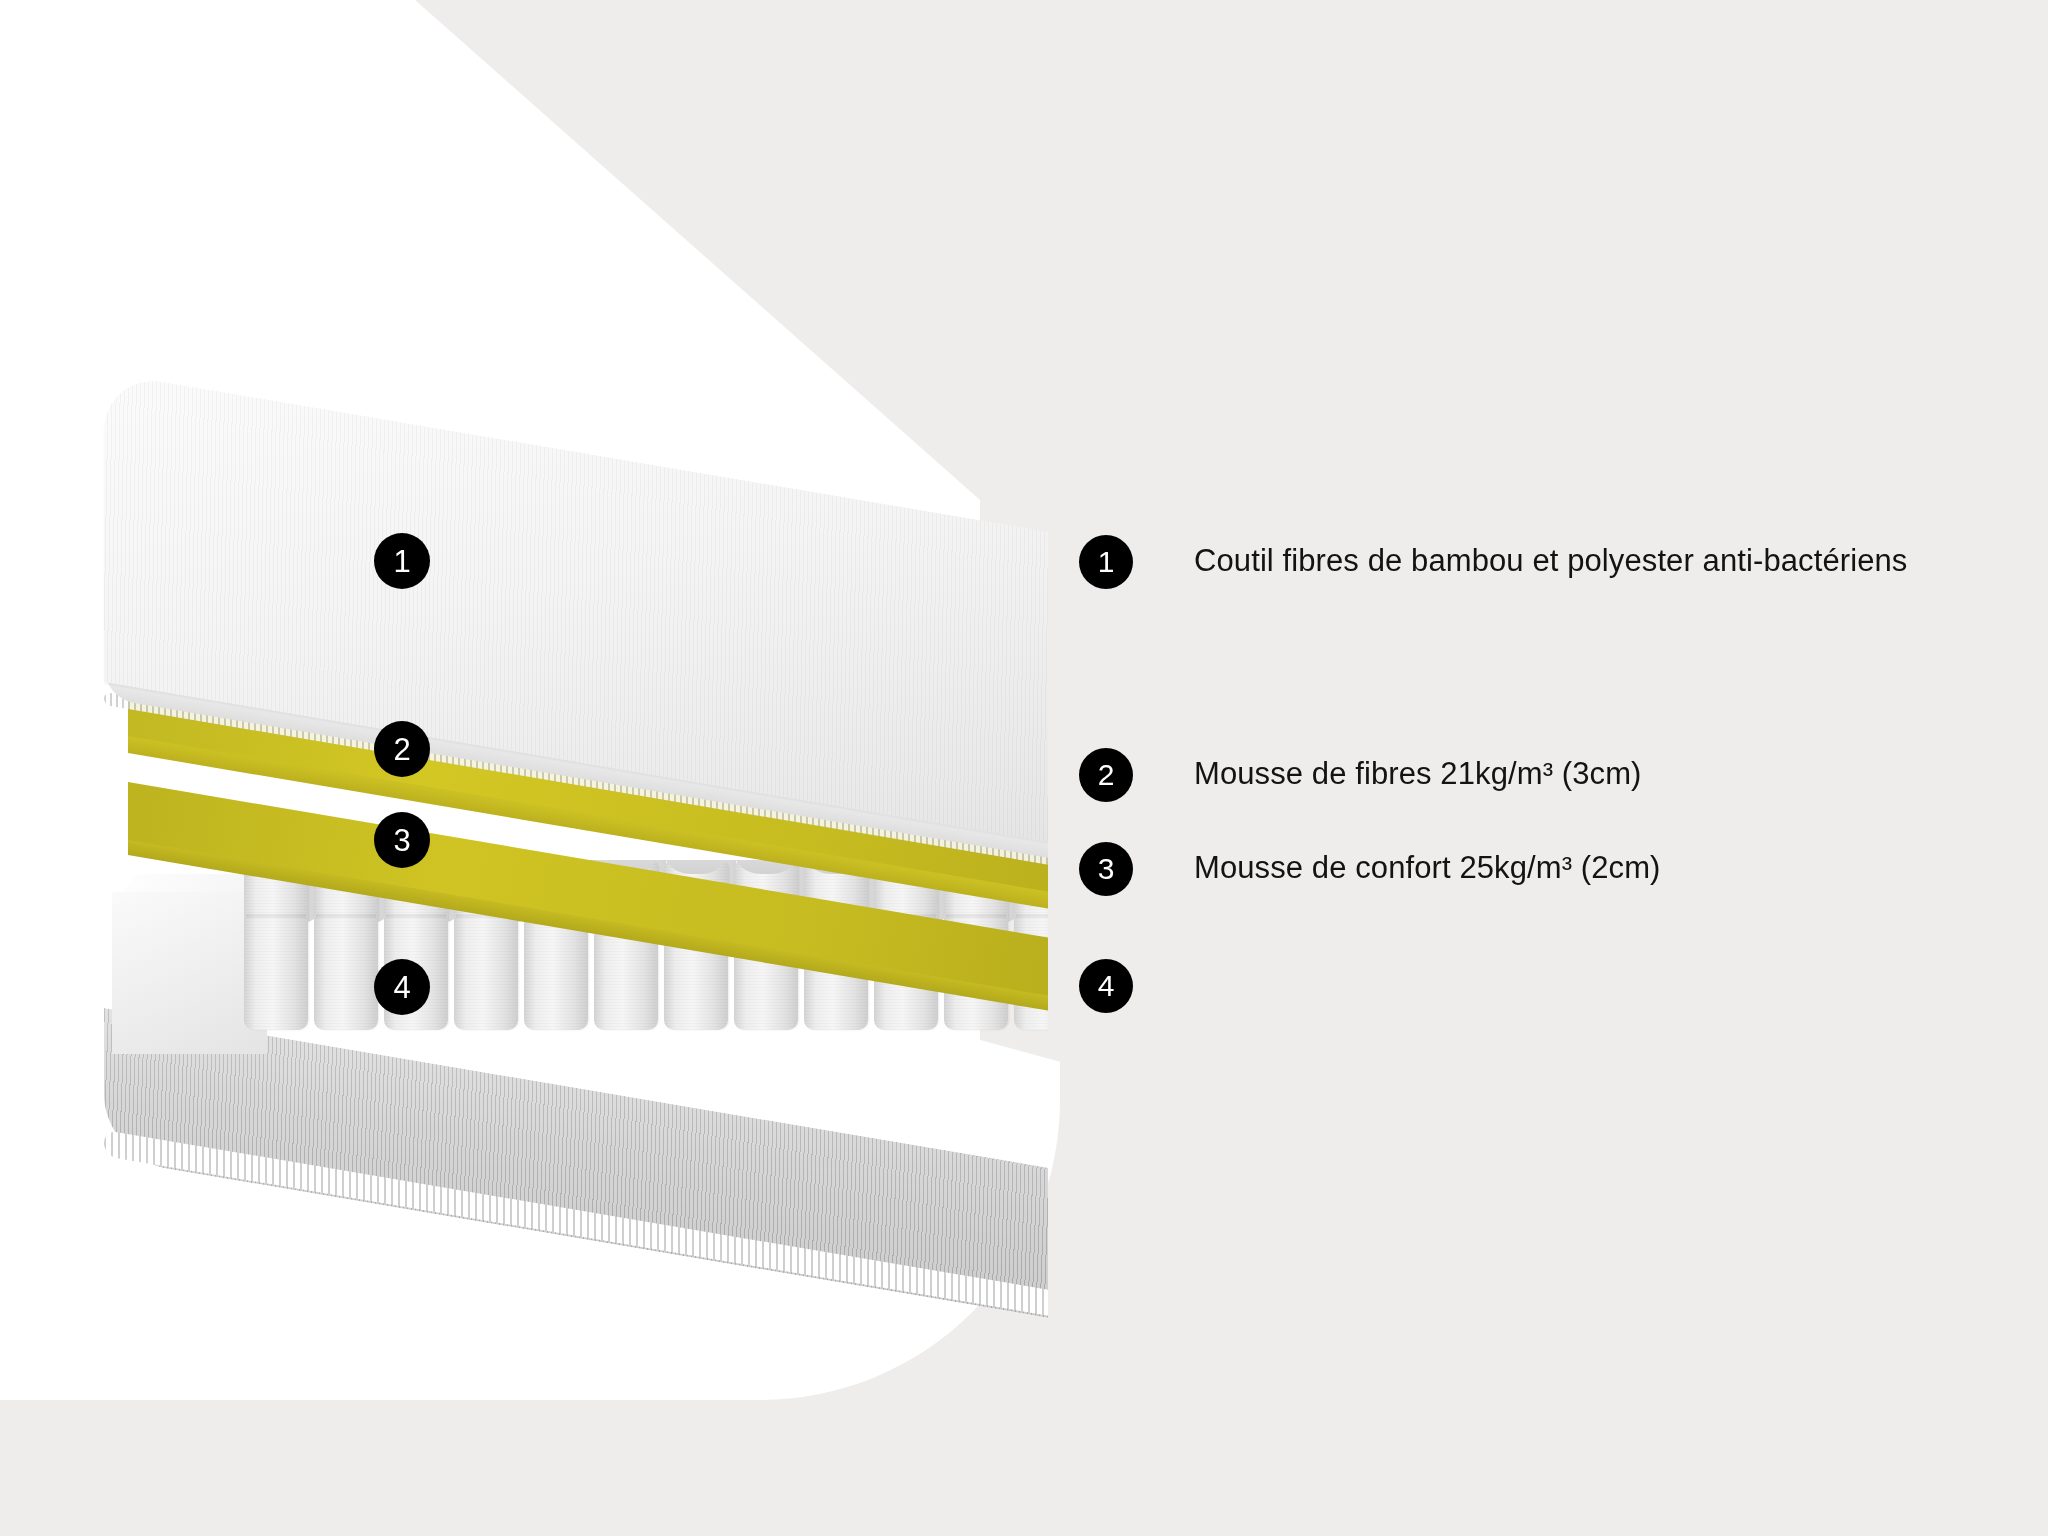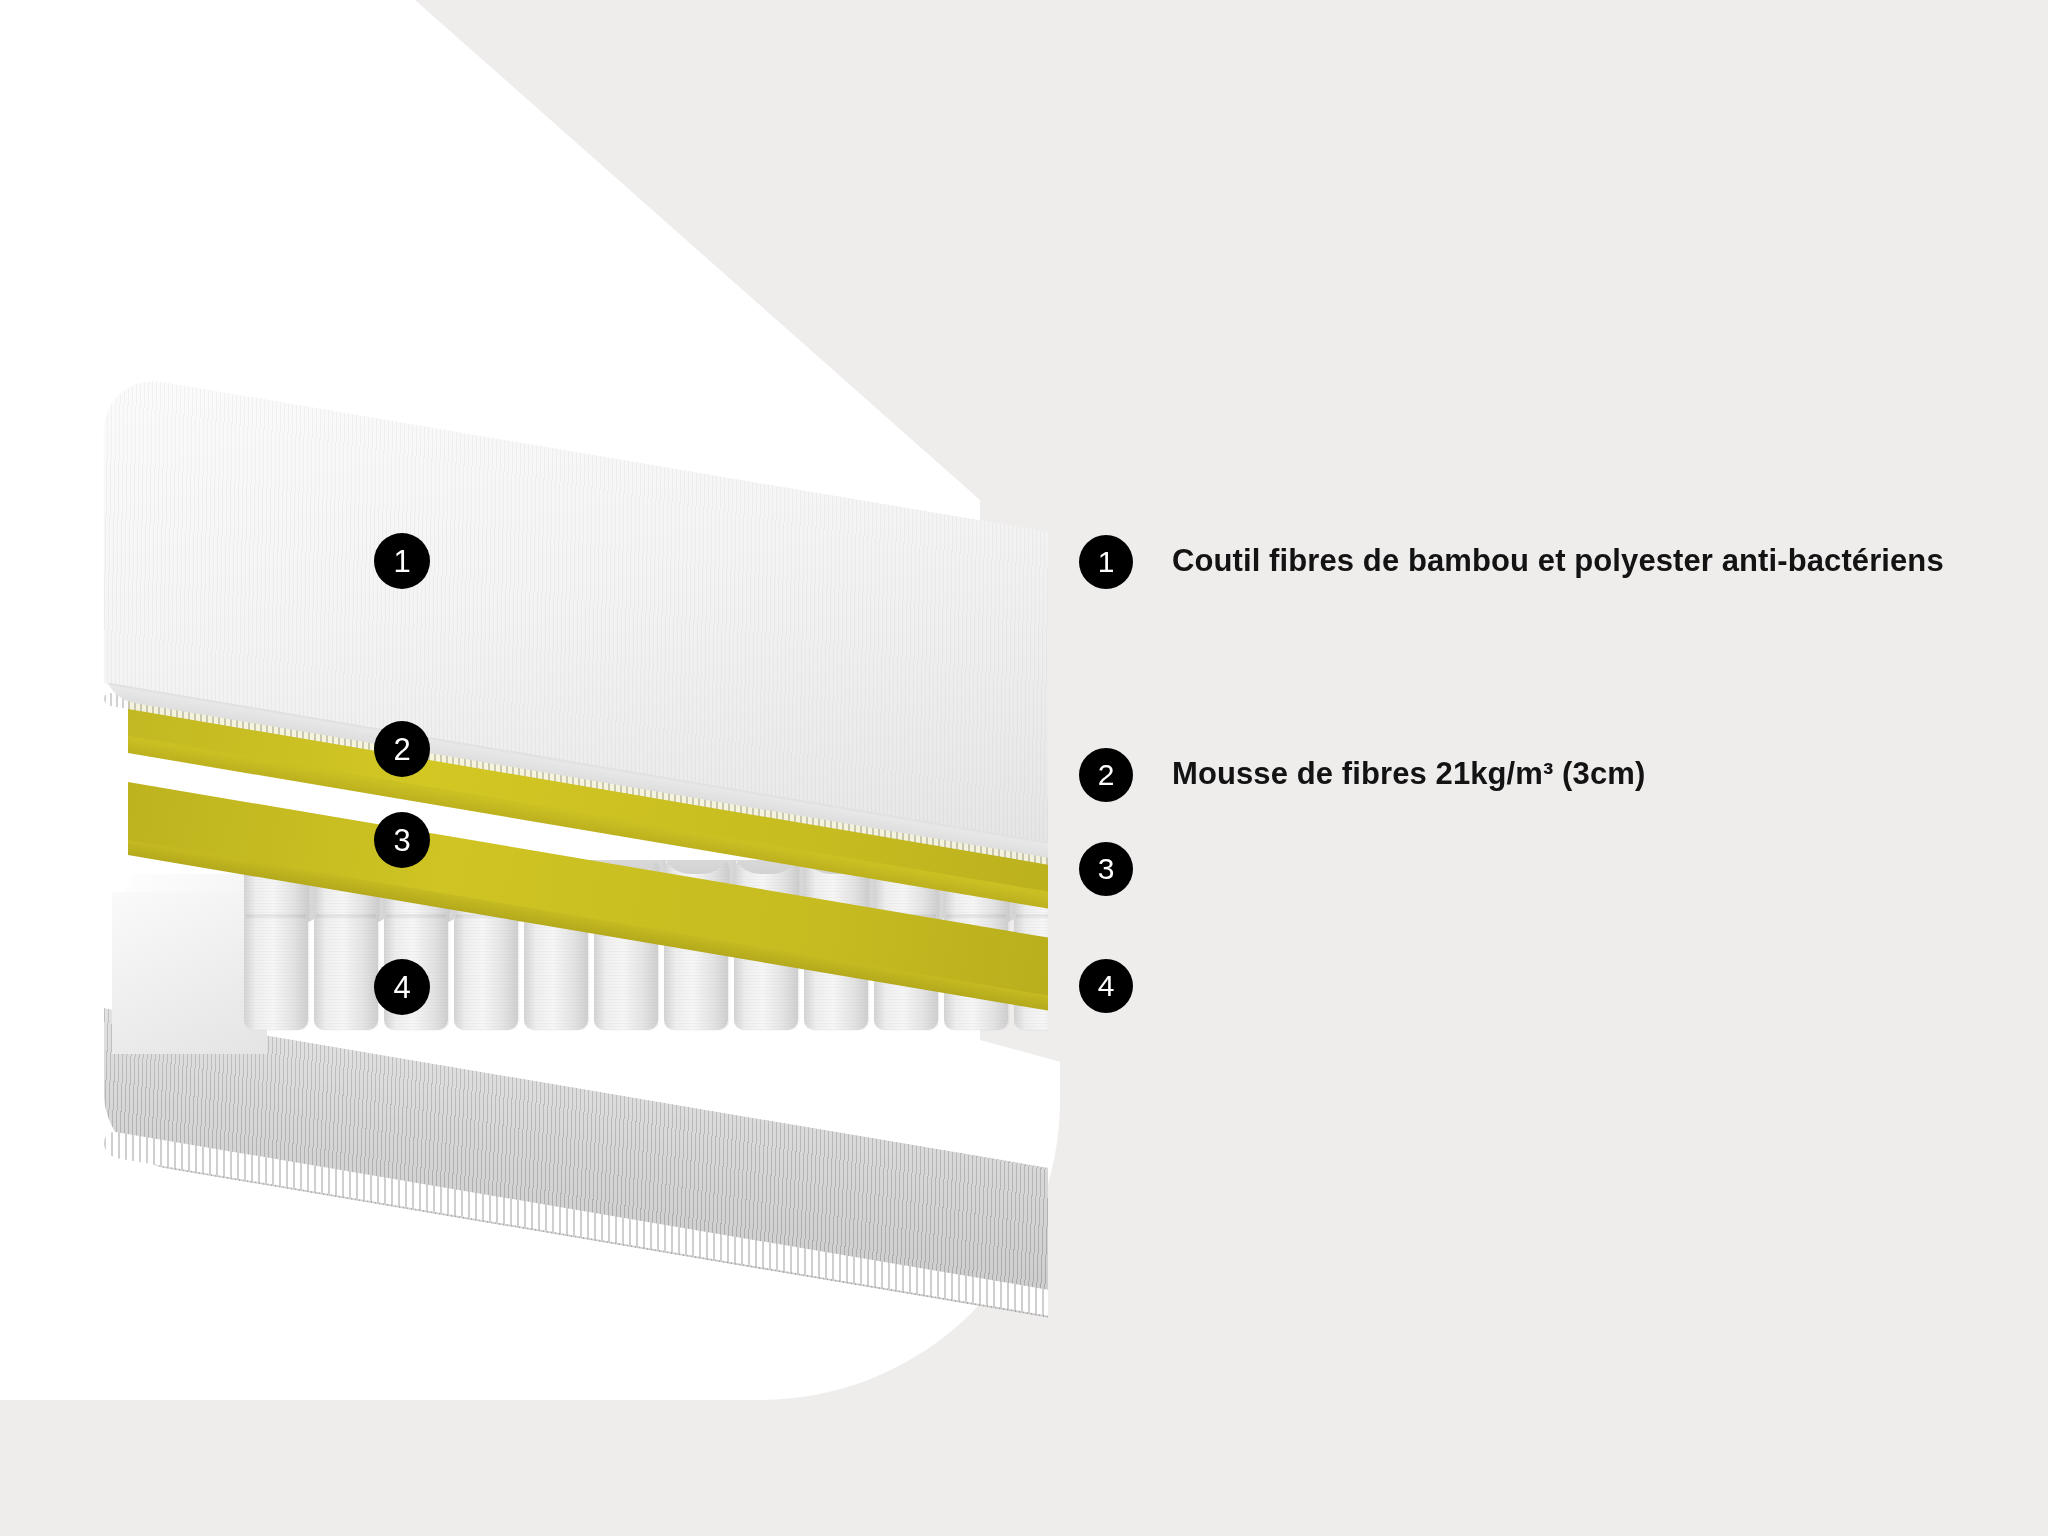--- a/index.html
+++ b/index.html
@@ -241,28 +241,27 @@
     flex:0 0 auto;
     width:54px; height:54px;
     border-radius:50%;
     background:#000;
     color:#fff;
     display:flex; align-items:center; justify-content:center;
     font-size:30px;
     line-height:1;
   }
   .legend-text{
-    margin-left:39px;
+    margin-left:61px;
     font-size:31px;
     line-height:1.45;
     color:#131313;
     max-width:790px;
     padding-top:4px;
     letter-spacing:.1px;
-    font-weight:bold;
   }
 </style>
 </head>
 <body>
 
 <div id="stage">
 
   <div class="bg-white-panel"></div>
   <div class="bg-grey-wedge"></div>
 
@@ -330,20 +329,21 @@
       <div class="legend-text">Coutil fibres de bambou et polyester anti-bactériens</div>
     </div>
 
     <div class="legend-row" style="top:748px;">
       <div class="legend-badge">2</div>
       <div class="legend-text">Mousse de fibres 21kg/m³ (3cm)</div>
     </div>
 
     <div class="legend-row" style="top:842px;">
       <div class="legend-badge">3</div>
+      <div class="legend-text">Mousse de confort 25kg/m³ (2cm)</div>
     </div>
 
     <div class="legend-row" style="top:959px;">
       <div class="legend-badge">4</div>
     </div>
 
   </div>
 
 </div>
 

